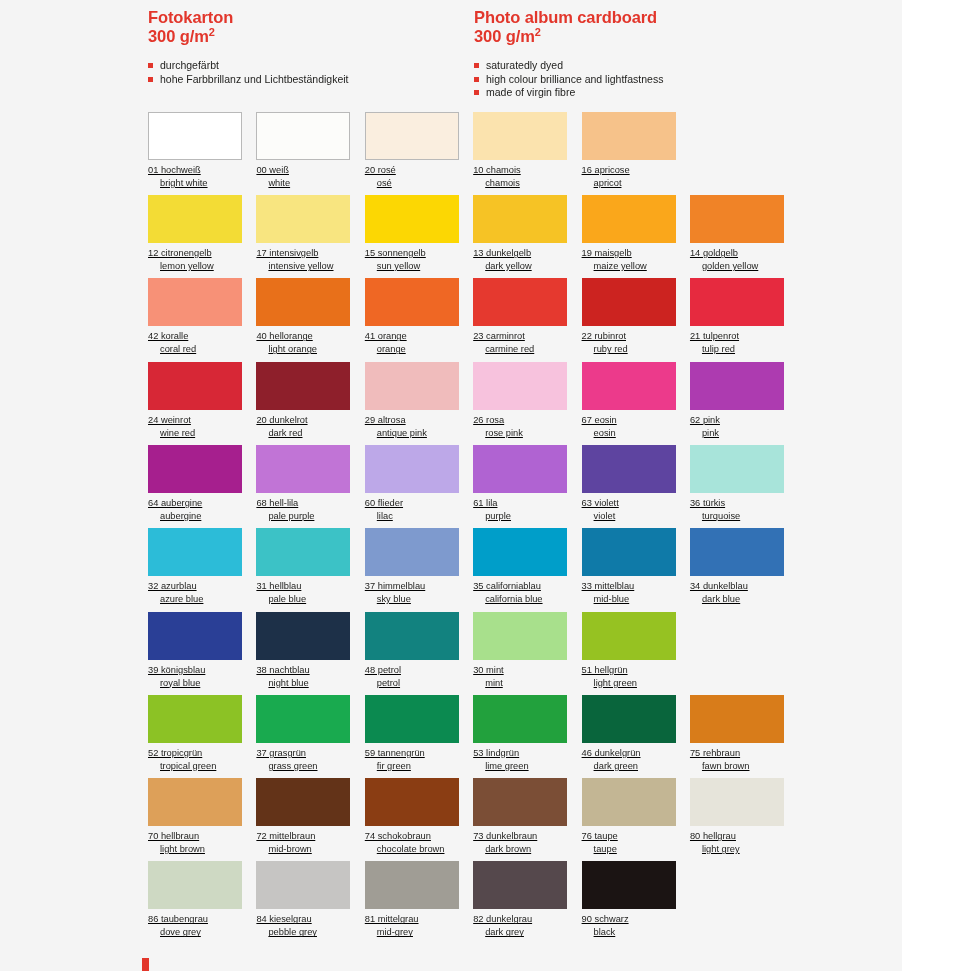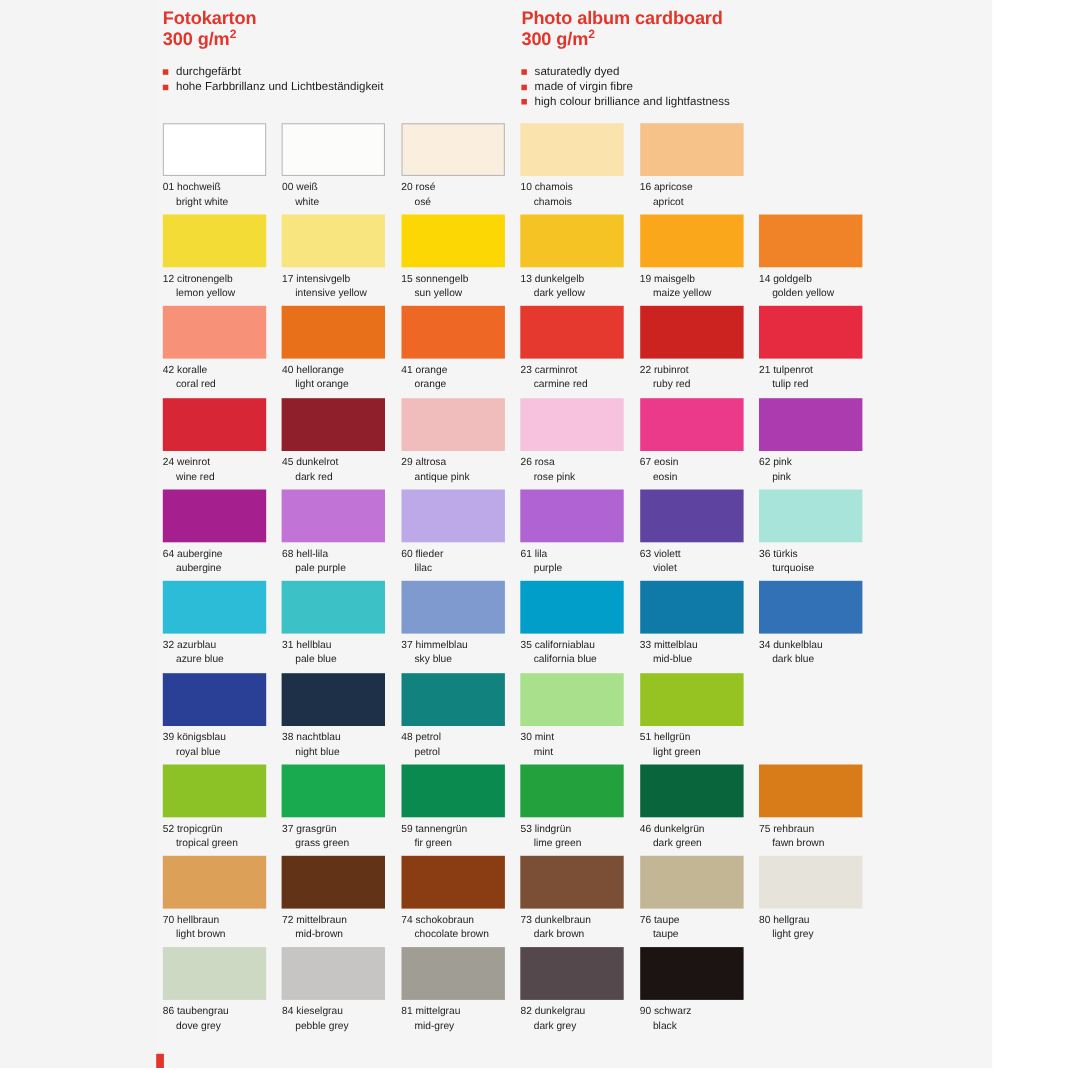--- a/index.html
+++ b/index.html
@@ -97,20 +97,21 @@
     top: 4px;
     width: 5px;
     height: 5px;
     background: #e2362b;
     display: block;
   }
 
   
   #grid {
     margin-top: 12px;
+    text-decoration: underline;
   }
   .row {
     display: flex;
     height: 83.3px;
   }
   .cell {
     width: 107px;
     margin-right: 0px;
     position: relative;
   }
@@ -164,22 +165,22 @@
           <li><span class="sq"></span><span>hohe Farbbrillanz und Lichtbeständigkeit</span></li>
         </ul>
       </div>
       <div class="header-col second">
         <h1 class="title">
           <span>Photo album cardboard</span>
           <span class="gsm"><span>300 g/m</span><span class="sup">2</span></span>
         </h1>
         <ul class="bullets">
           <li><span class="sq"></span><span>saturatedly dyed</span></li>
+          <li><span class="sq"></span><span>high colour brilliance and lightfastness</span></li>
           <li><span class="sq"></span><span>made of virgin fibre</span></li>
-          <li><span class="sq"></span><span>high colour brilliance and lightfastness</span></li>
         </ul>
       </div>
     </div>
 
     <div id="grid">
         <div class="row">
           <div class="cell">
             <span class="swatch bordered" style="background: rgb(255, 255, 255);"></span>
             <div class="labels">
               <div class="lbl-de">01 hochweiß</div>
@@ -307,21 +308,21 @@
           <div class="cell">
             <span class="swatch" style="background: rgb(215, 39, 54);"></span>
             <div class="labels">
               <div class="lbl-de">24 weinrot</div>
               <div class="lbl-en">wine red</div>
             </div>
           </div>
           <div class="cell">
             <span class="swatch" style="background: rgb(142, 31, 43);"></span>
             <div class="labels">
-              <div class="lbl-de">45 dunkelrot</div>
+              <div class="lbl-de">20 dunkelrot</div>
               <div class="lbl-en">dark red</div>
             </div>
           </div>
           <div class="cell">
             <span class="swatch" style="background: rgb(240, 188, 188);"></span>
             <div class="labels">
               <div class="lbl-de">29 altrosa</div>
               <div class="lbl-en">antique pink</div>
             </div>
           </div>

